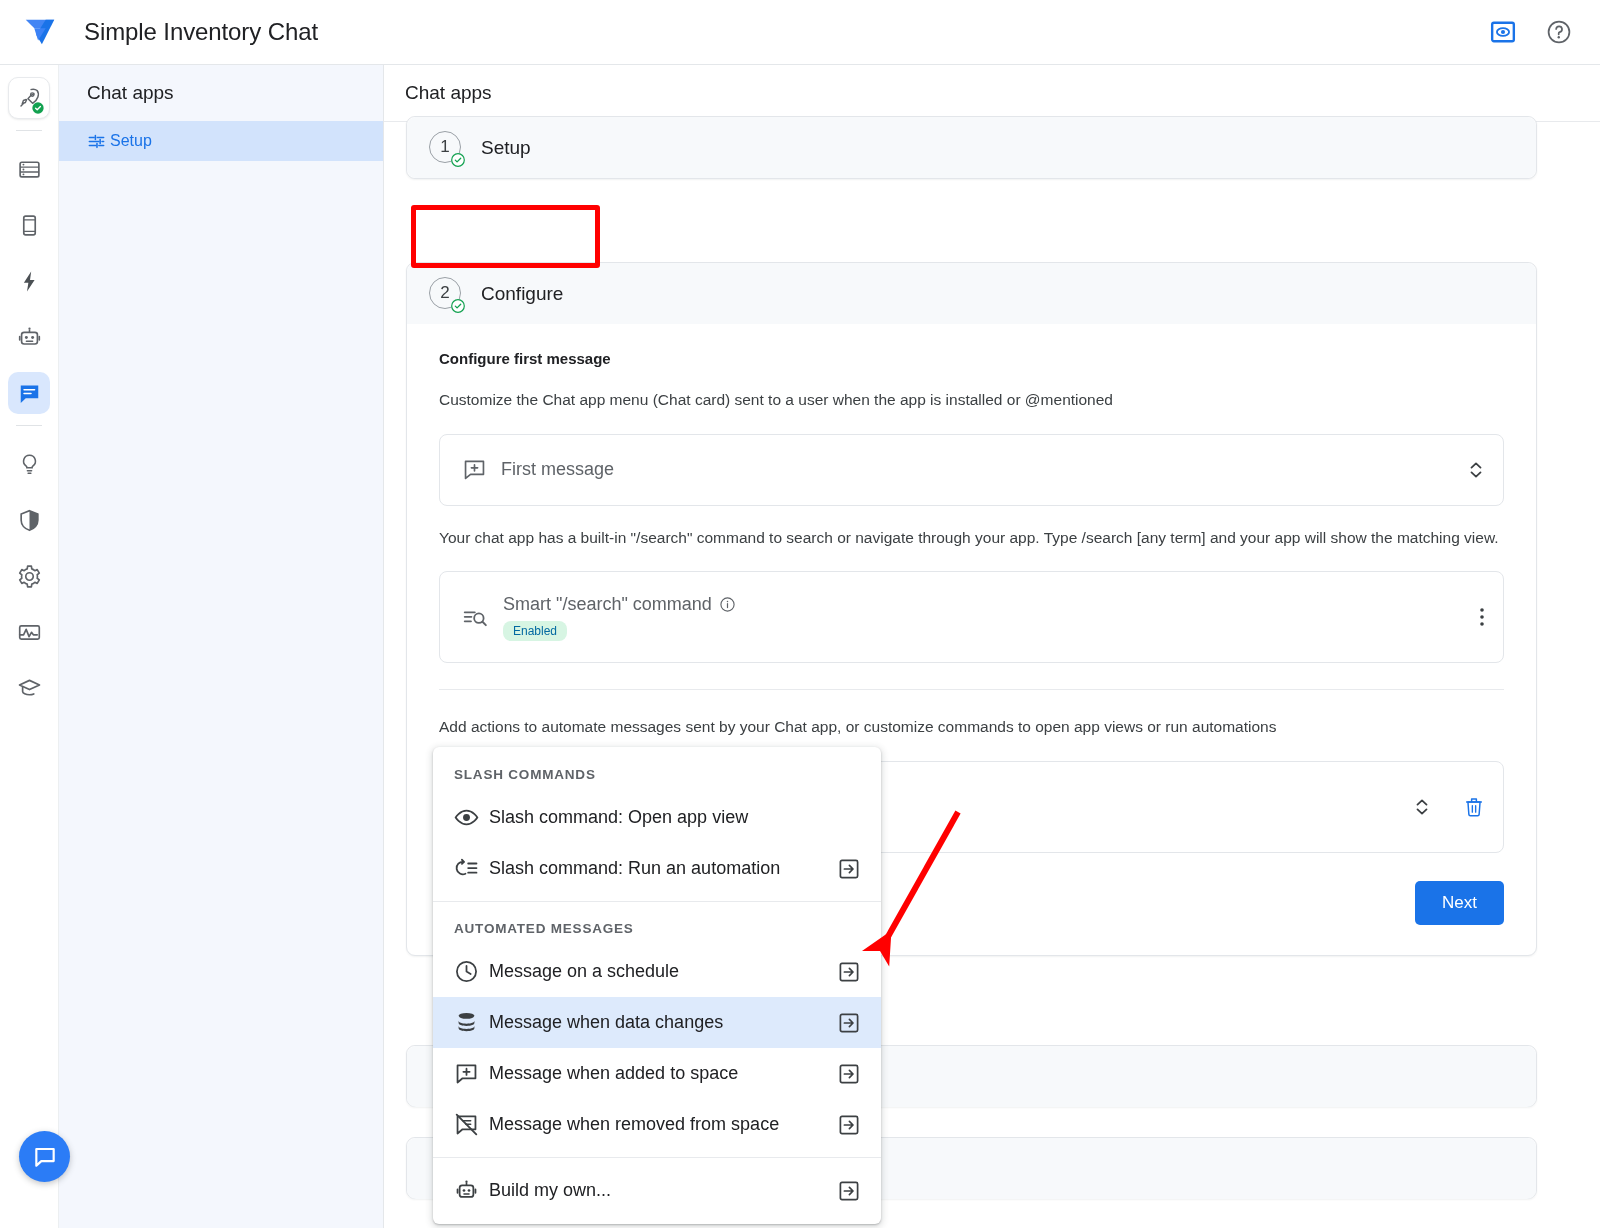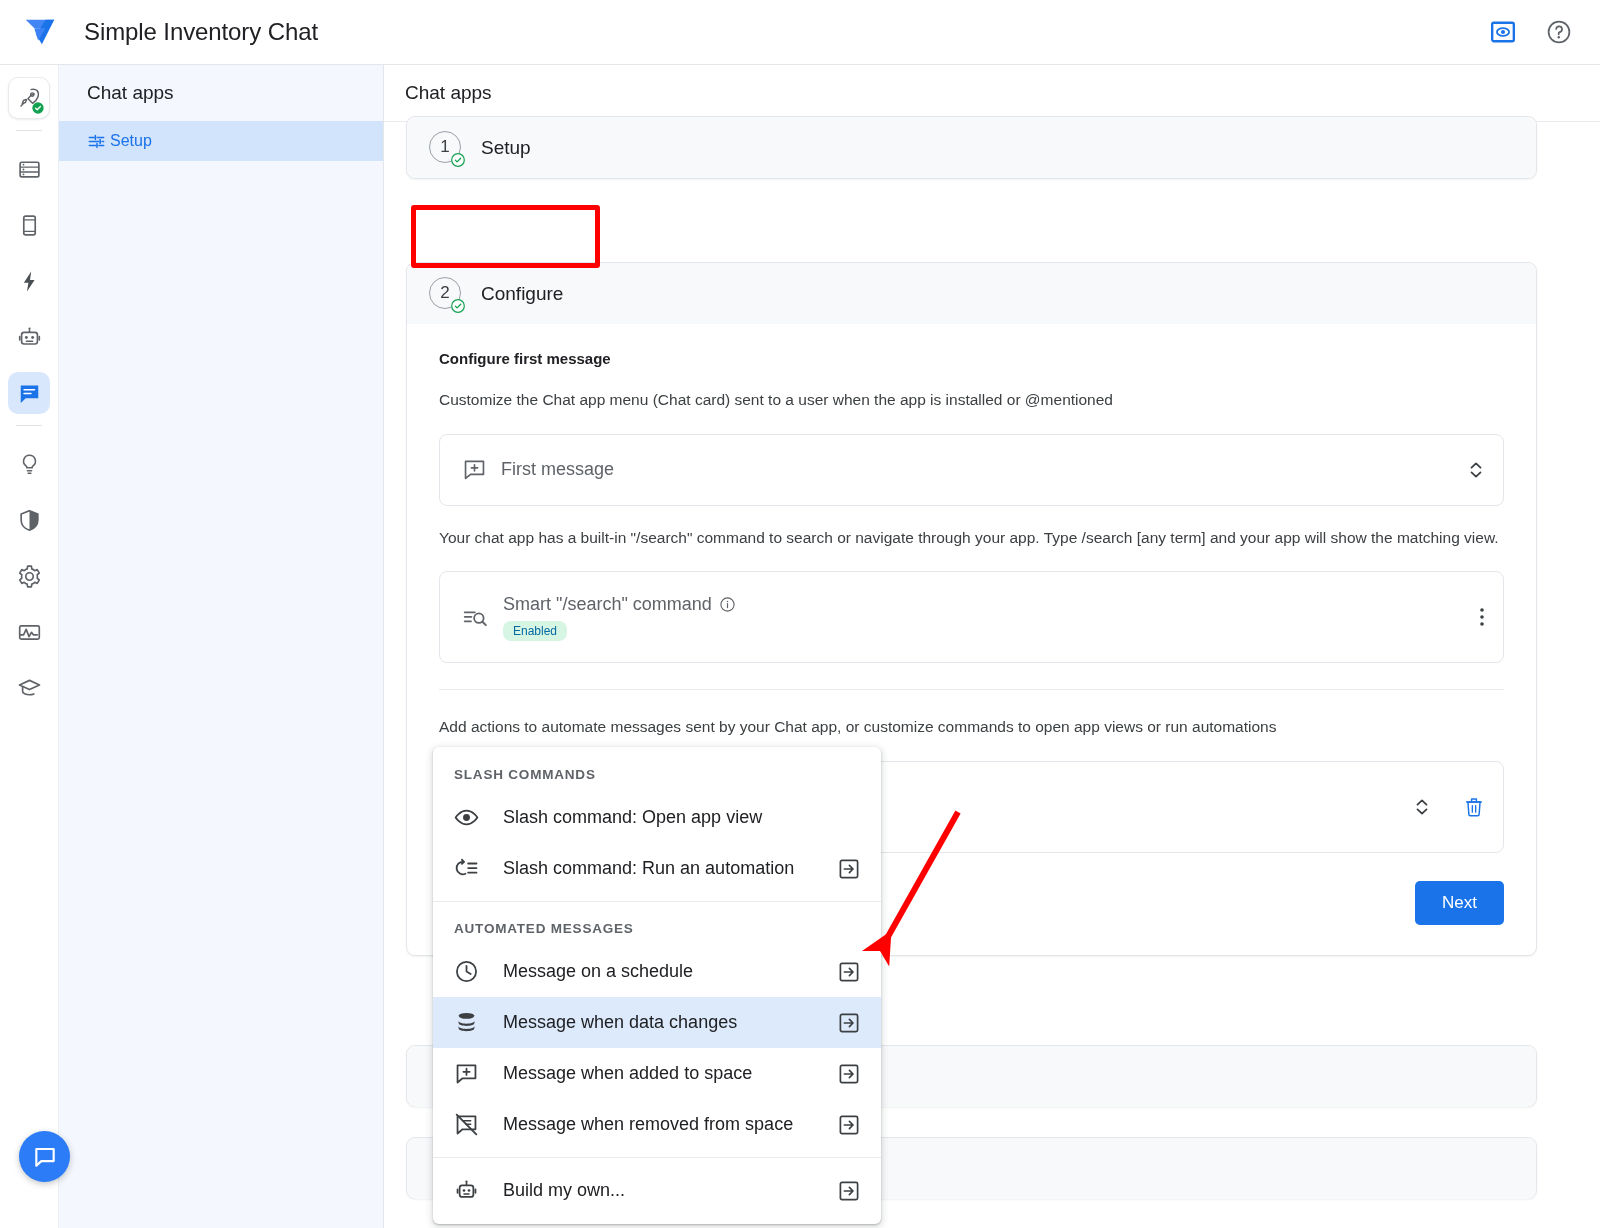--- a/index.html
+++ b/index.html
@@ -112,21 +112,21 @@
     background: #fff; border-radius: 6px;
     box-shadow: 0 2px 6px 2px rgba(60,64,67,.15), 0 1px 2px rgba(60,64,67,.3);
     padding: 8px 0 8px 0; z-index: 40;
   }
   .menu-group-label {
     font-size: 13.5px; letter-spacing: 0.8px; color: #5f6368;
     padding: 12px 0 10px 21px; font-weight: bold;
   }
   .menu-item {
     display: flex; align-items: center; height: 51px; padding: 0 20px 0 21px;
-    cursor: pointer; gap: 24px;
+    cursor: pointer; gap: 10px;
   }
   .menu-item.highlight { background: #ddeafc; }
   .menu-item .mi-label { font-size: 18px; color: #202124; flex: 1; }
   .menu-sep { height: 1px; background: #e8eaed; margin: 7px 0; }
 
   
   .red-box {
     position: absolute; left: 411px; top: 205px; width: 189px; height: 63px;
     border: 5px solid #ff0000; border-radius: 3px; z-index: 30; pointer-events: none;
   }

